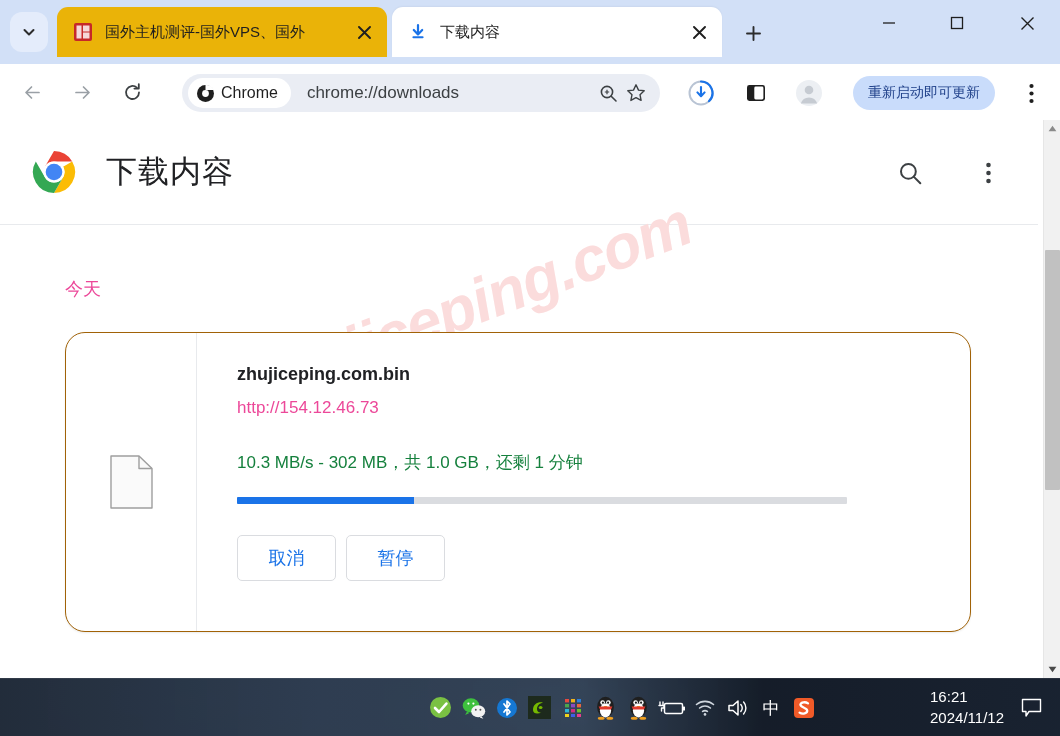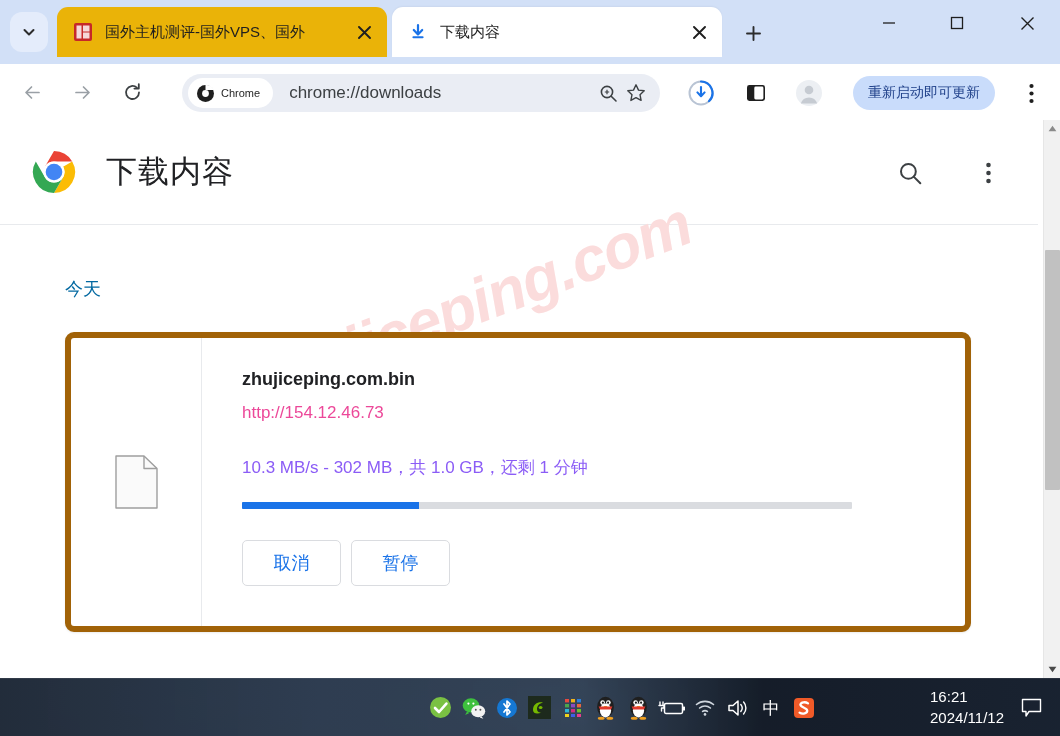--- a/index.html
+++ b/index.html
@@ -100,21 +100,21 @@
     background: #eaedf4; border-radius: 19px;
     display: flex; align-items: center; padding: 0 10px 0 6px;
     cursor: text;
   }
   #chrome-chip {
     display: flex; align-items: center; gap: 6px;
     background: #ffffff; border-radius: 15px;
     height: 30px; padding: 0 13px 0 8px;
     flex: 0 0 auto;
   }
-  #chrome-chip-label { font-size: 11px; color: #1f1f1f; }
+  #chrome-chip-label { font-size: 16px; color: #1f1f1f; }
   #omnibox-url {
     font-size: 17px; color: #3c4043; margin-left: 16px;
     white-space: nowrap; flex: 1 1 auto; overflow: hidden;
   }
   .omni-icon {
     width: 28px; height: 28px; flex: 0 0 28px;
     display: flex; align-items: center; justify-content: center;
     cursor: pointer;
   }
   .tb-icon {
@@ -160,47 +160,47 @@
     display: flex; align-items: center; justify-content: center; cursor: pointer;
   }
   #header-menu {
     position: absolute; right: 30px; top: 33px;
     width: 40px; height: 40px;
     display: flex; align-items: center; justify-content: center; cursor: pointer;
   }
 
   #date-heading {
     position: absolute; left: 65px; top: 157px;
-    font-size: 18px; color: #0369a1;
+    font-size: 18px; color: #ec4899;
   }
 
   
   #download-card {
     position: absolute; left: 65px; top: 212px;
     width: 906px; height: 300px;
     background: #ffffff;
-    border: 6px solid #a16207;
-    border-radius: 9px;
+    border: 1px solid #a16207;
+    border-radius: 20px;
     box-shadow: 0 1px 2px rgba(60,64,67,0.10);
     display: flex;
   }
   #card-icon-col {
     width: 131px; flex: 0 0 131px;
     border-right: 1px solid #e8eaed;
     display: flex; align-items: center; justify-content: center;
   }
   #card-main { flex: 1 1 auto; padding: 31px 0 0 40px; position: relative; }
   #file-name {
     font-size: 18px; font-weight: bold; color: #202124;
   }
   #file-url {
     margin-top: 13px; font-size: 17px; color: #ec4899;
   }
   #file-status {
-    margin-top: 33px; font-size: 17px; color: #8b5cf6;
+    margin-top: 33px; font-size: 17px; color: #15803d;
   }
   #progress-track {
     margin-top: 23px; width: 610px; height: 7px;
     background: #dadce0; border-radius: 1px; overflow: hidden;
     cursor: pointer;
   }
   #progress-fill { height: 100%; background: #1a73e8; }
   #card-buttons { margin-top: 31px; display: flex; gap: 10px; }
   .card-btn {
     height: 46px; min-width: 99px; padding: 0 22px;

